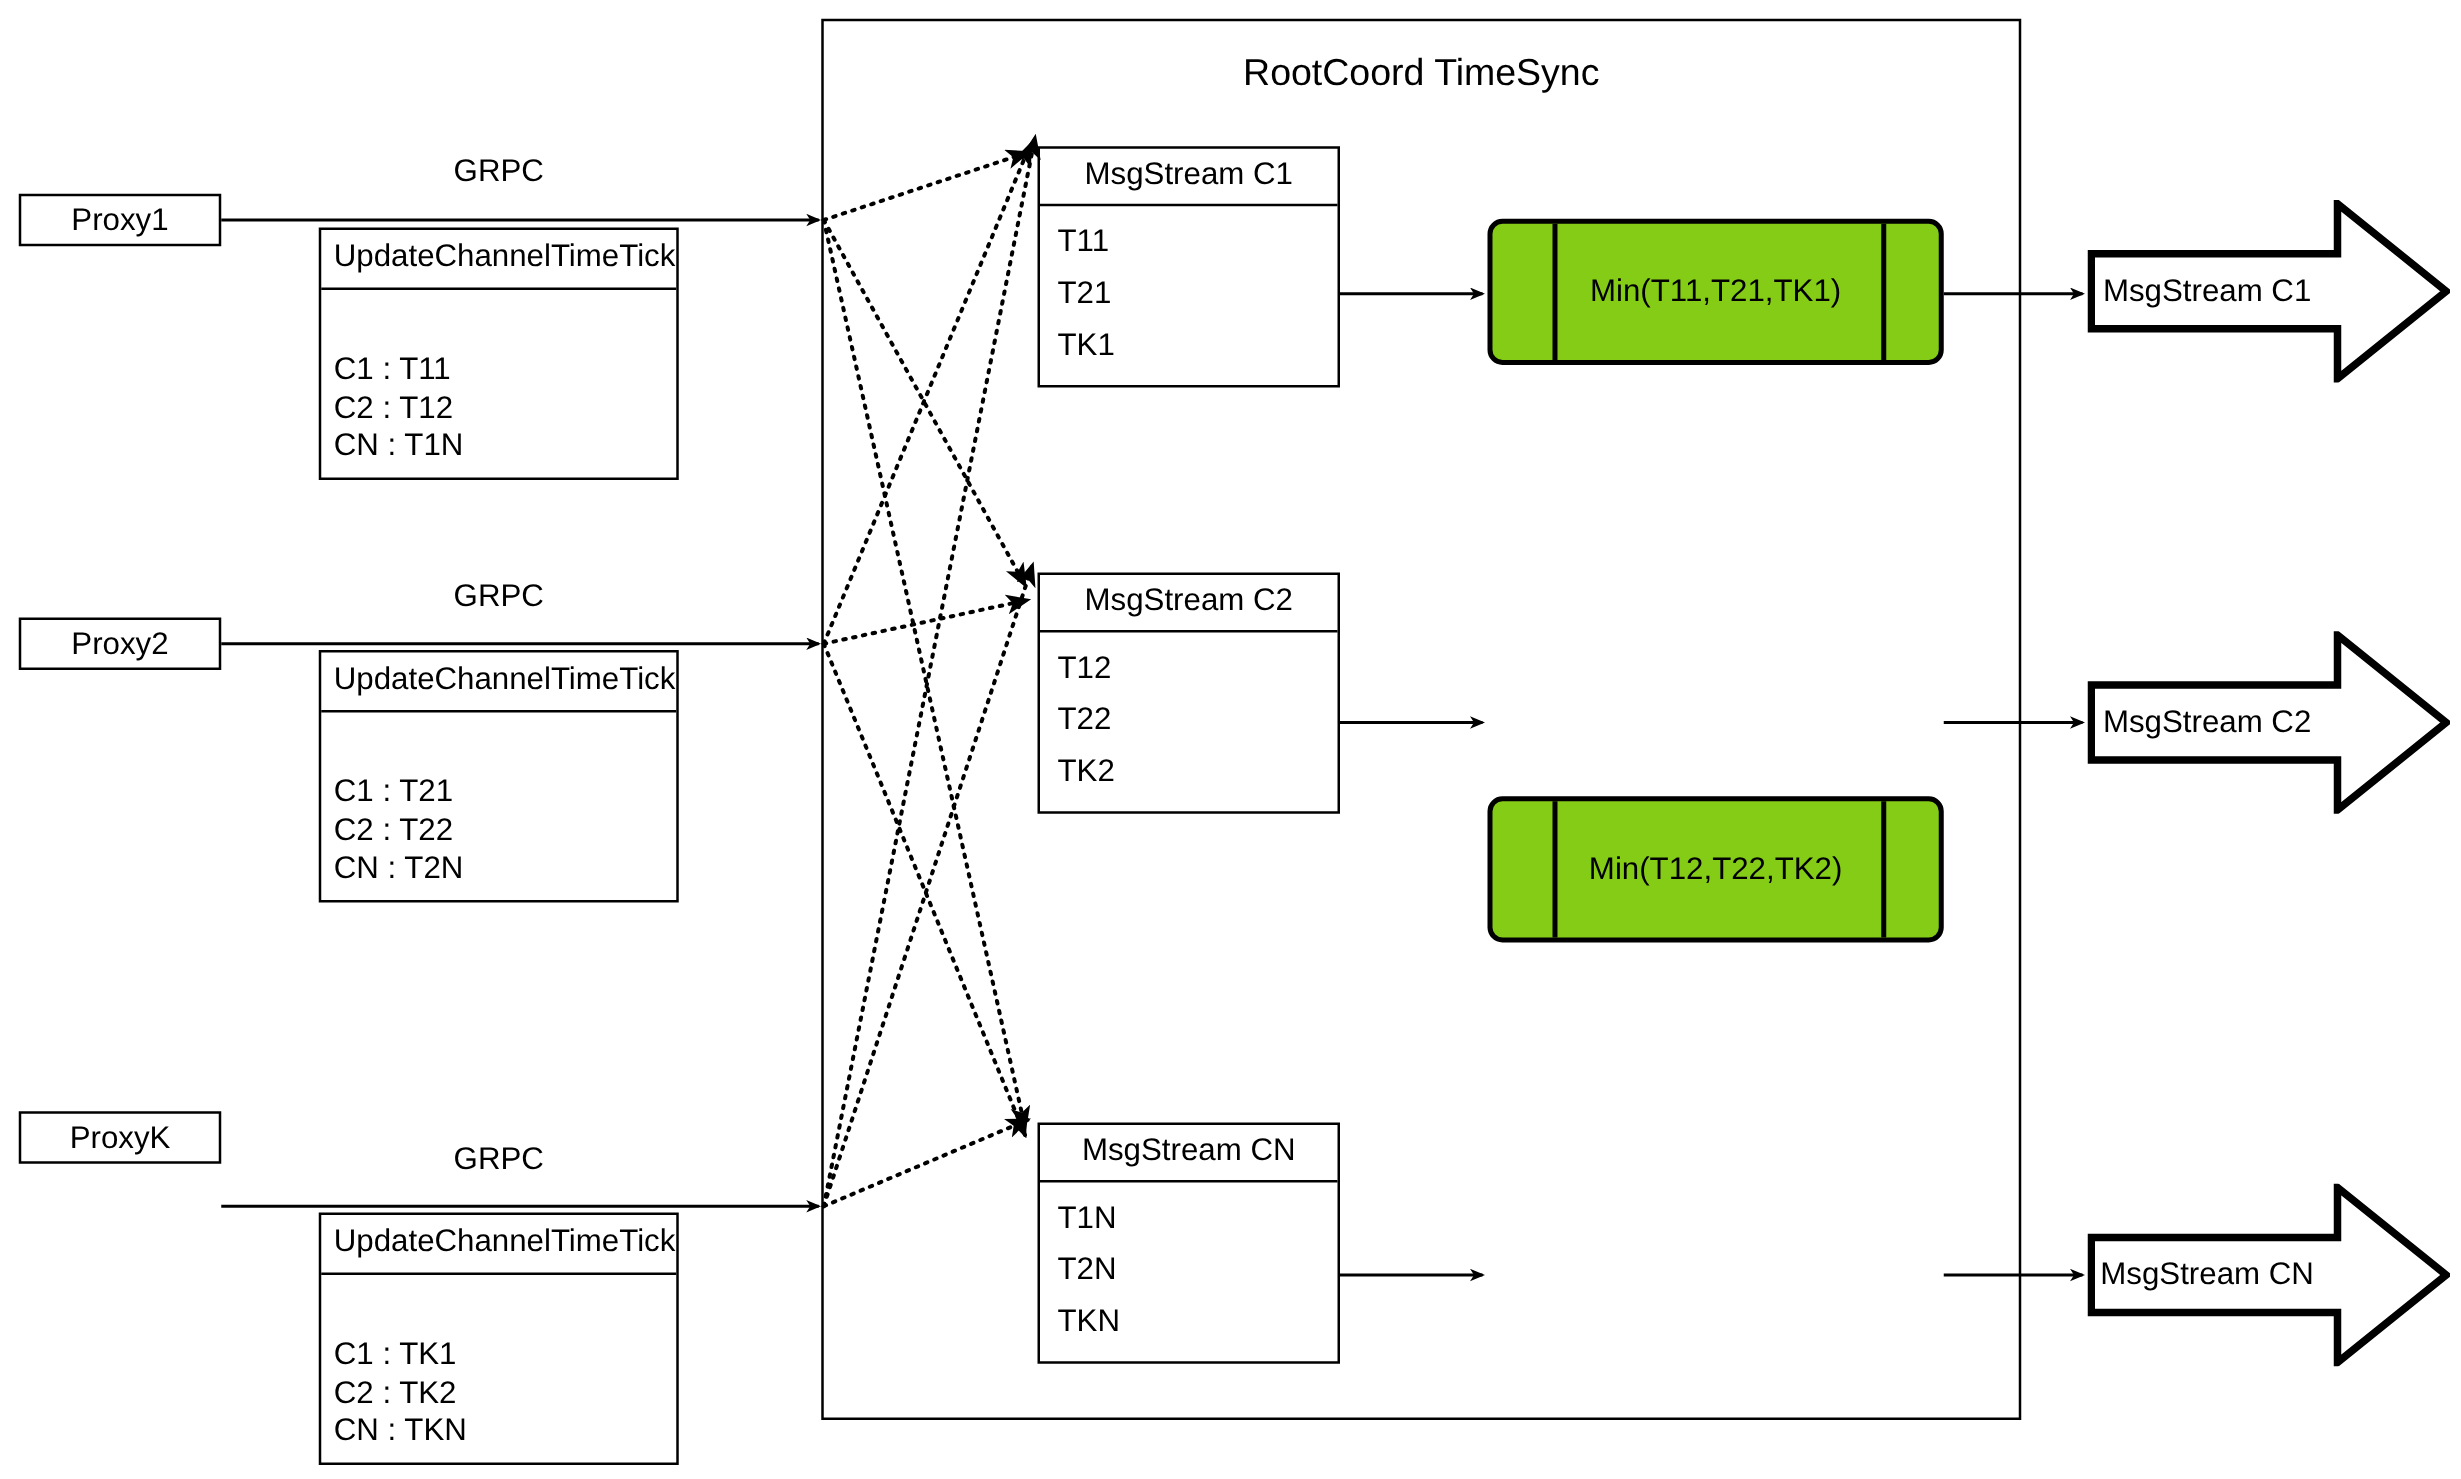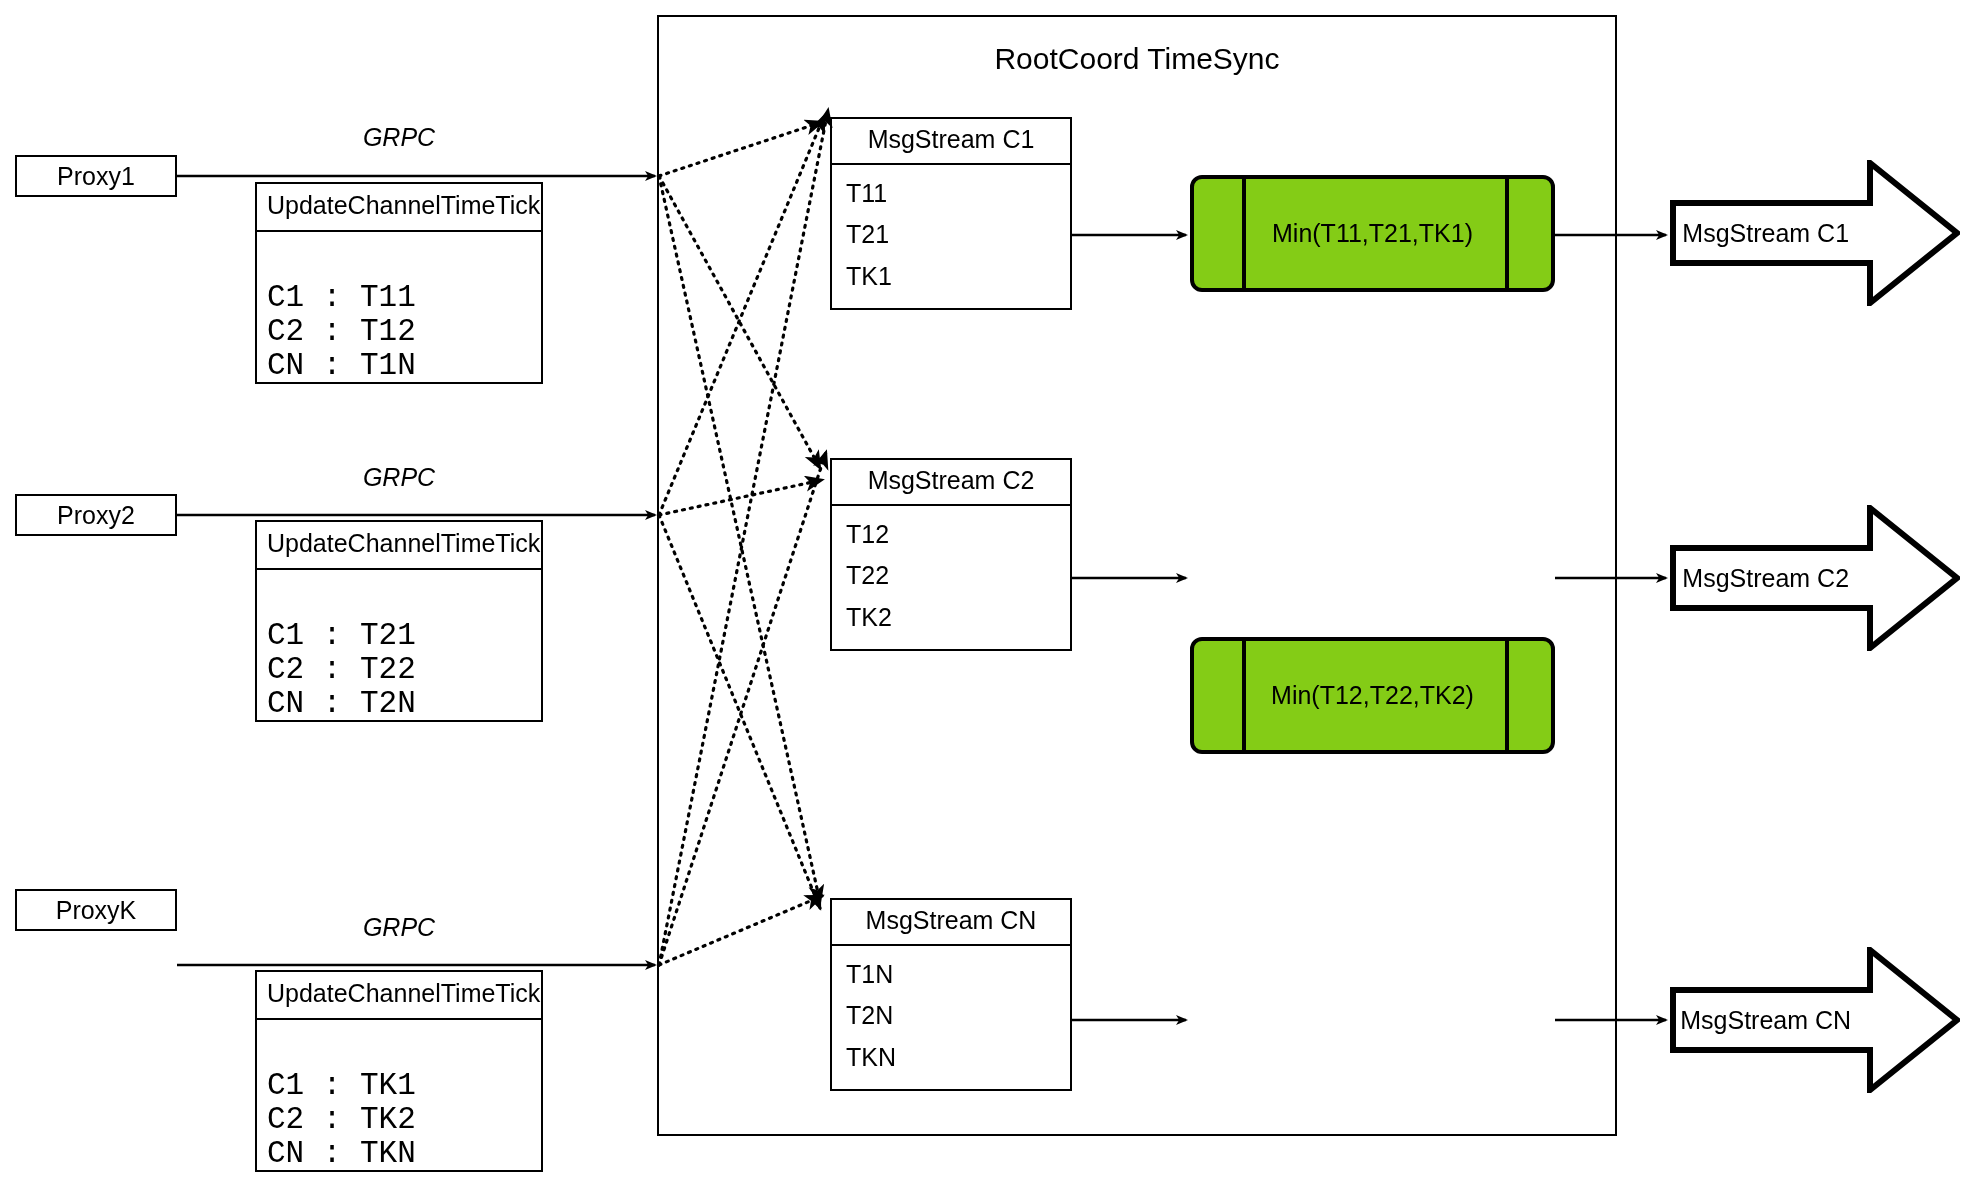--- a/index.html
+++ b/index.html
@@ -6,29 +6,29 @@
   body{width:1969px;height:1183px;position:relative;overflow:hidden;
        font-family:"Liberation Sans","DejaVu Sans",sans-serif;color:#000;}
   #stage{position:absolute;inset:0;width:1969px;height:1183px;}
   .abs{position:absolute;box-sizing:border-box;}
 
   
   .proxy-box{border:2px solid #000;background:#fff;display:flex;
              align-items:center;justify-content:center;font-size:25px;}
 
   
-  .grpc-label{font-size:25px;text-align:center;font-style:italic;}
+  .grpc-label{font-size:25px;text-align:center;}
 
   
   .utable{border:2px solid #000;background:#fff;display:flex;flex-direction:column;gap:43px;}
   .utable .uthead{font-size:25px;padding:8px 10px 10px 10px;border-bottom:2px solid #000;
                   text-align:left;line-height:1.1;}
   .utable .utbody{flex:1;display:flex;flex-direction:column;justify-content:space-around;
                   padding:6px 10px 10px 10px;}
-  .utable .utrow{font-size:31px;line-height:1.1;font-family:Liberation Mono, monospace;}
+  .utable .utrow{font-size:25px;line-height:1.1;}
 
   
   .container-box{border:2px solid #000;background:transparent;}
   .container-title{font-size:30px;text-align:center;}
 
   
   .mtable{border:2px solid #000;background:#fff;display:flex;flex-direction:column;}
   .mtable .mthead{font-size:25px;text-align:center;padding:7px 6px 9px 6px;
                   border-bottom:2px solid #000;line-height:1.1;}
   .mtable .mtbody{flex:1;display:flex;flex-direction:column;justify-content:space-around;

